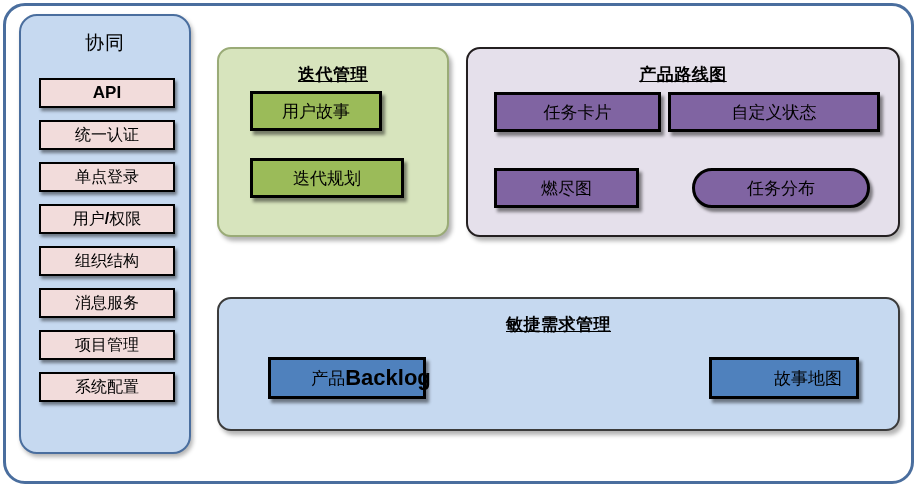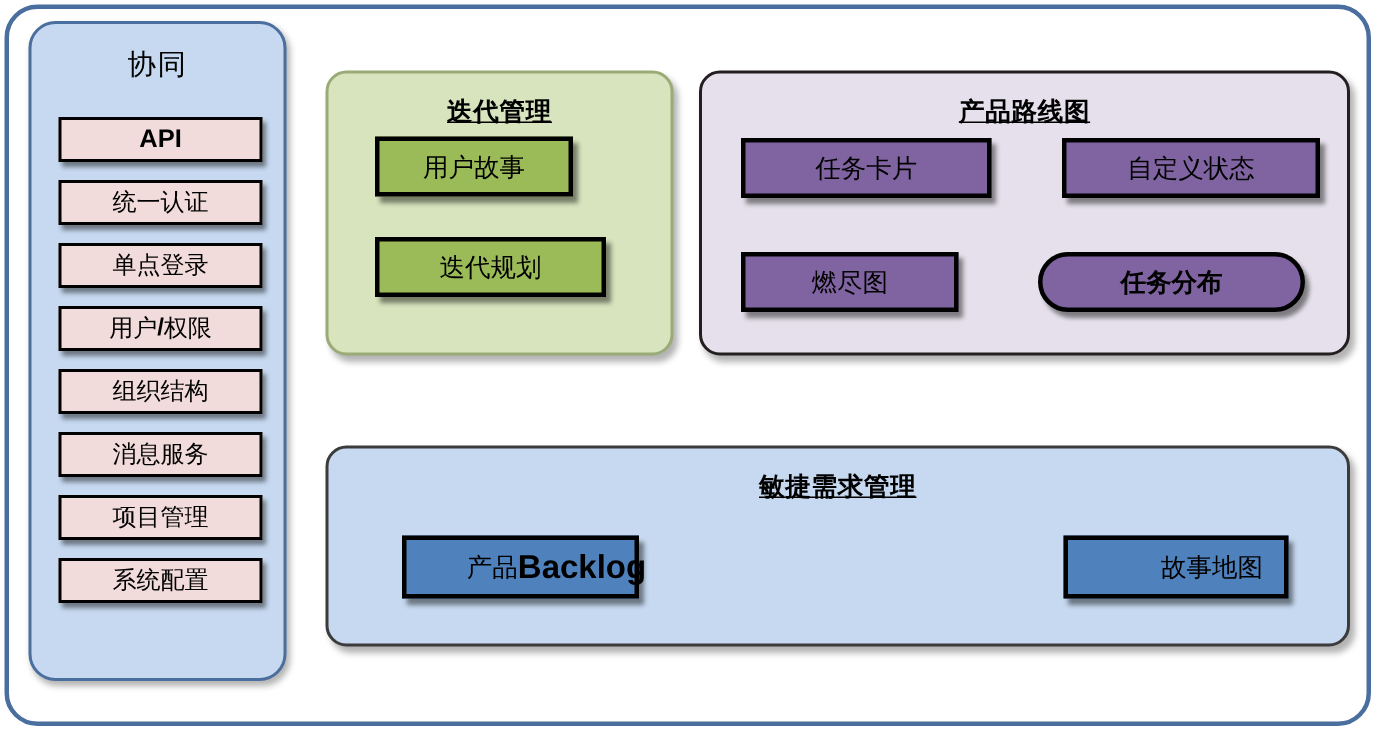--- a/index.html
+++ b/index.html
@@ -146,34 +146,34 @@
     align-items: center;
     justify-content: center;
     font-size: 17px;
     color: #000000;
     box-shadow: 3px 4px 3px rgba(0,0,0,0.45);
     white-space: nowrap;
   }
   .node-box.green  { background: #9bbb59; }
   .node-box.purple { background: #8064a2; }
   .node-box.blue   { background: #4f81bd; padding-left: 48px; }
-  .node-box.bolder { font-weight: bold; border-radius: 20px; }
+  .node-box.bolder { font-weight: normal; border-radius: 20px; }
   .node-box .latin-bold {
     font-family: "Liberation Sans", "DejaVu Sans", sans-serif;
     font-weight: bold;
     font-size: 22px;
   }
 
   
   #node-user-story { left: 250px; top: 91px;  width: 132px; height: 40px; }
   #node-iter-plan  { left: 250px; top: 158px; width: 154px; height: 40px; }
 
   
   #node-task-card    { left: 494px; top: 92px;  width: 167px; height: 40px; }
-  #node-custom-state { left: 708px; top: 92px;  width: 172px; height: 40px; }
+  #node-custom-state { left: 668px; top: 92px;  width: 212px; height: 40px; }
   #node-burndown     { left: 494px; top: 168px; width: 145px; height: 40px; }
   #node-task-dist    { left: 692px; top: 168px; width: 178px; height: 40px; }
 
   
   #node-backlog  { left: 268px; top: 357px; width: 158px; height: 42px; }
   #node-roadmap  { left: 489px; top: 357px; width: 146px; height: 42px; }
   #node-storymap { left: 709px; top: 357px; width: 150px; height: 42px; }
 </style>
 </head>
 <body>

